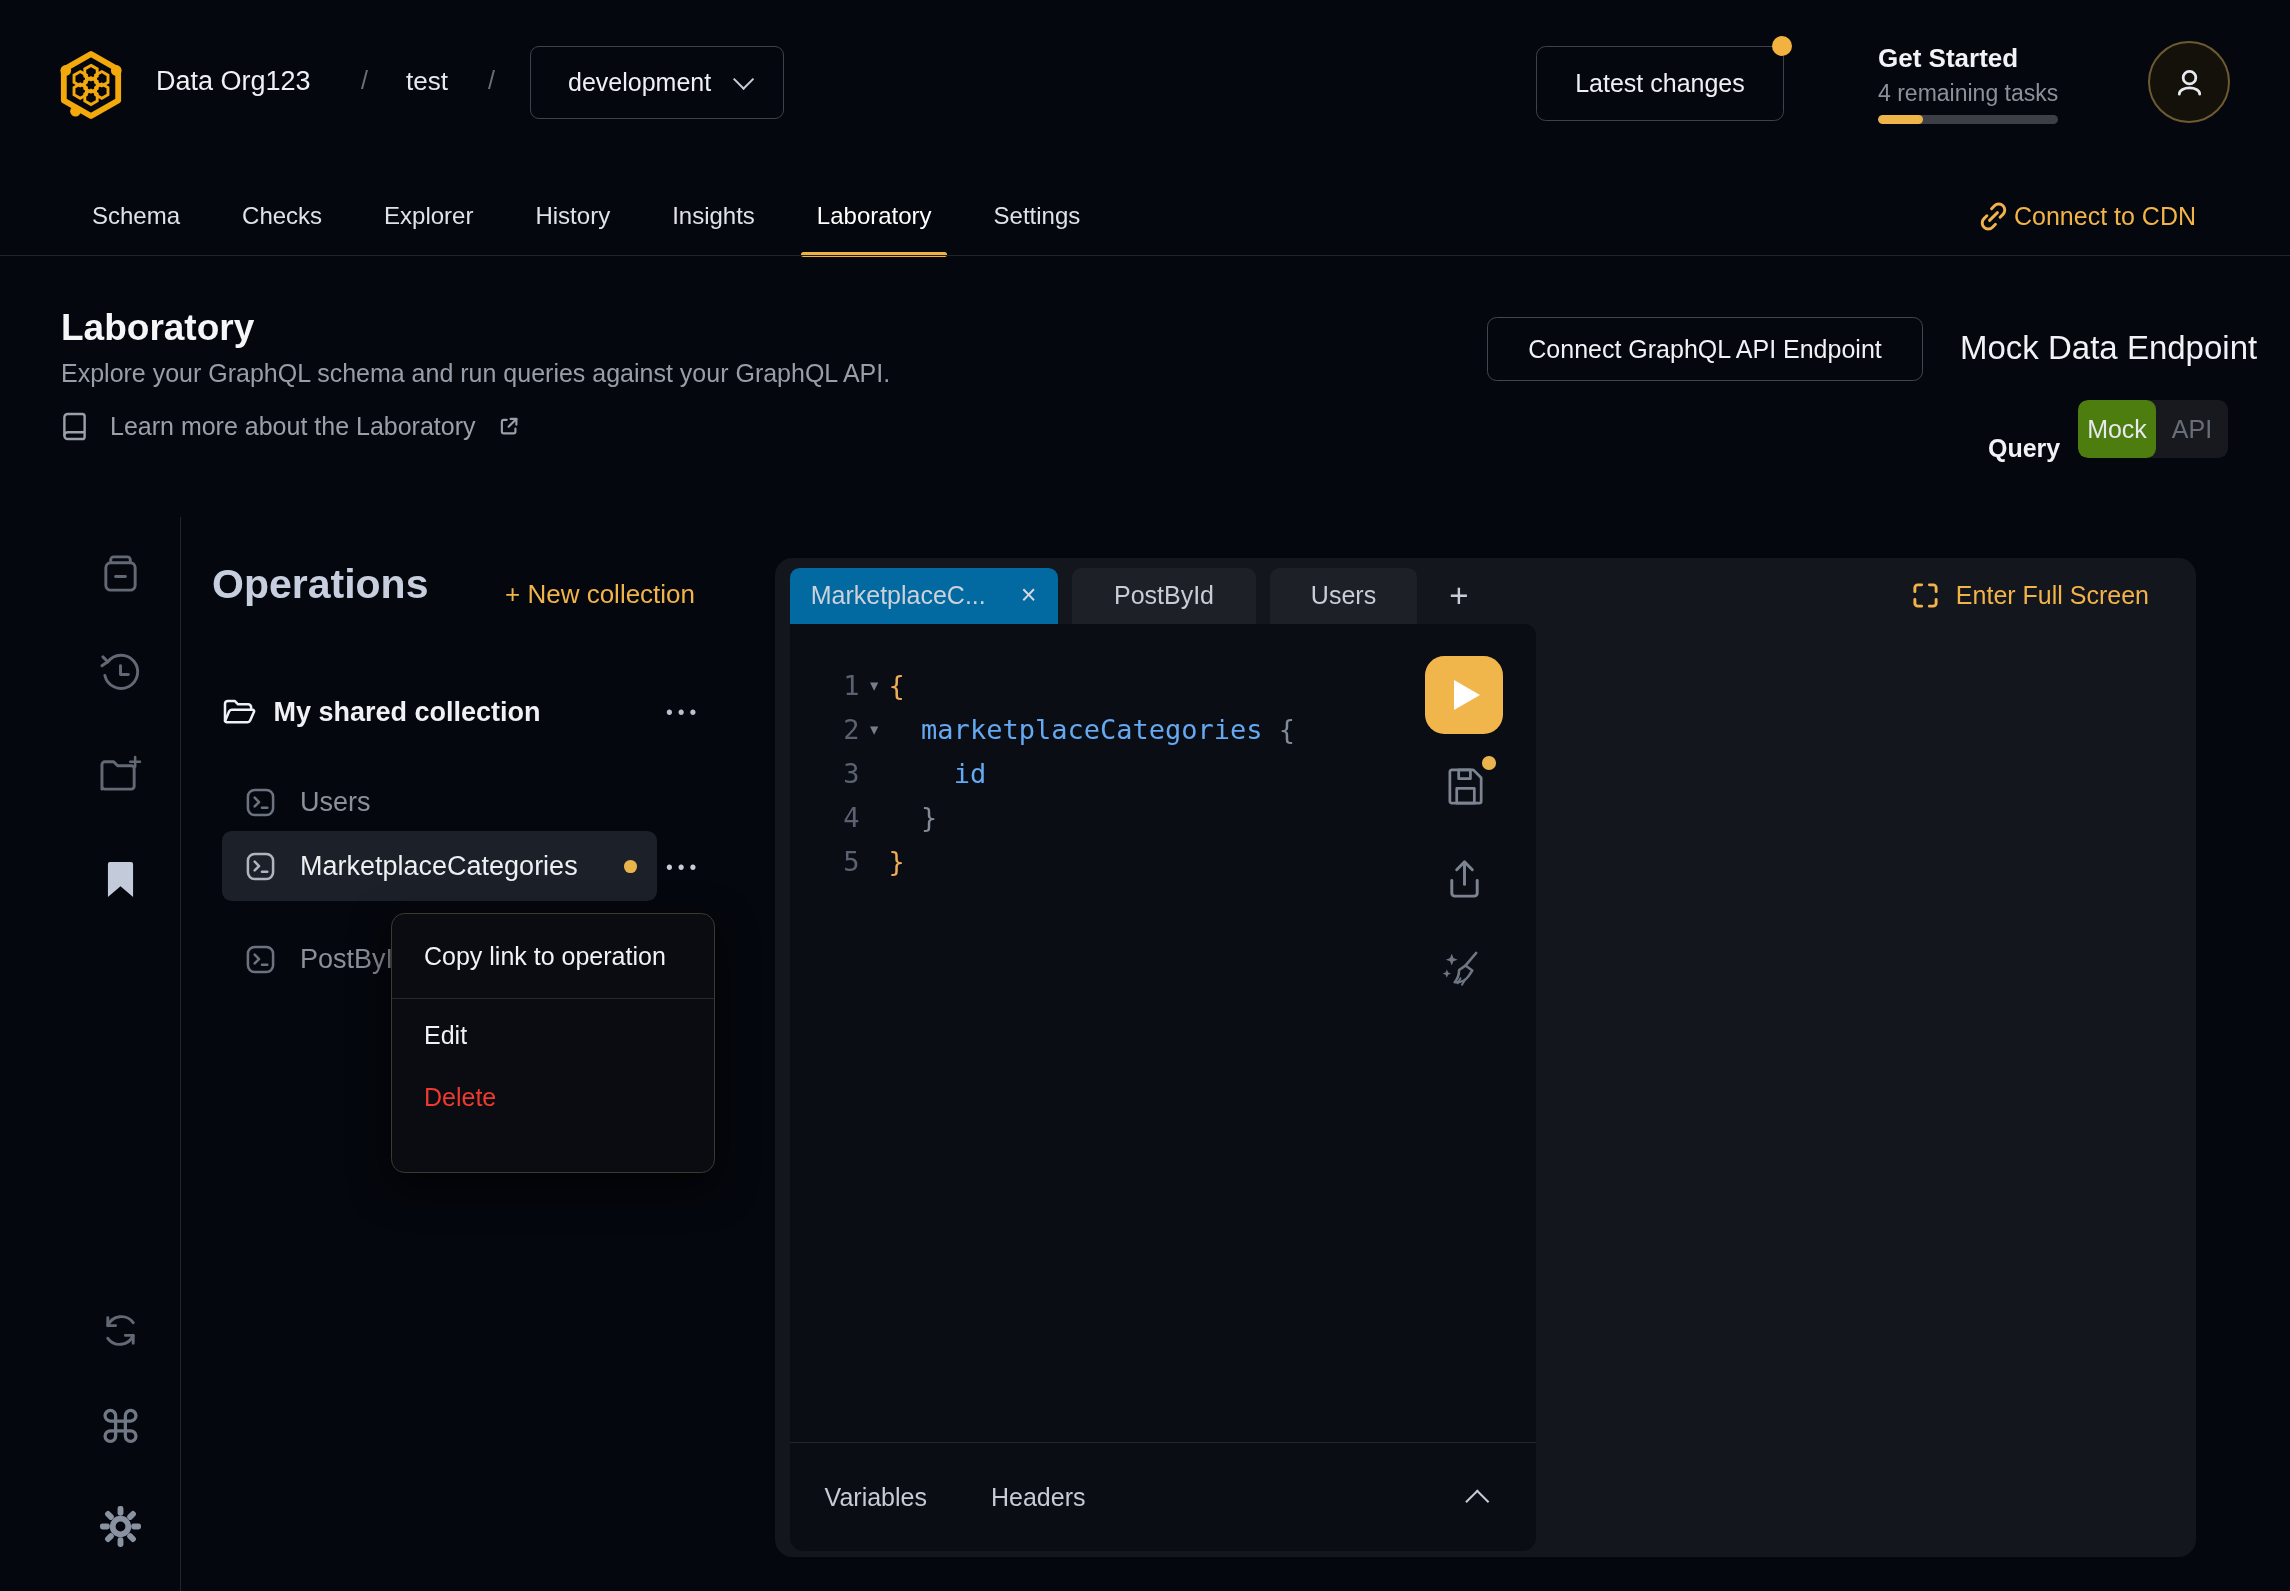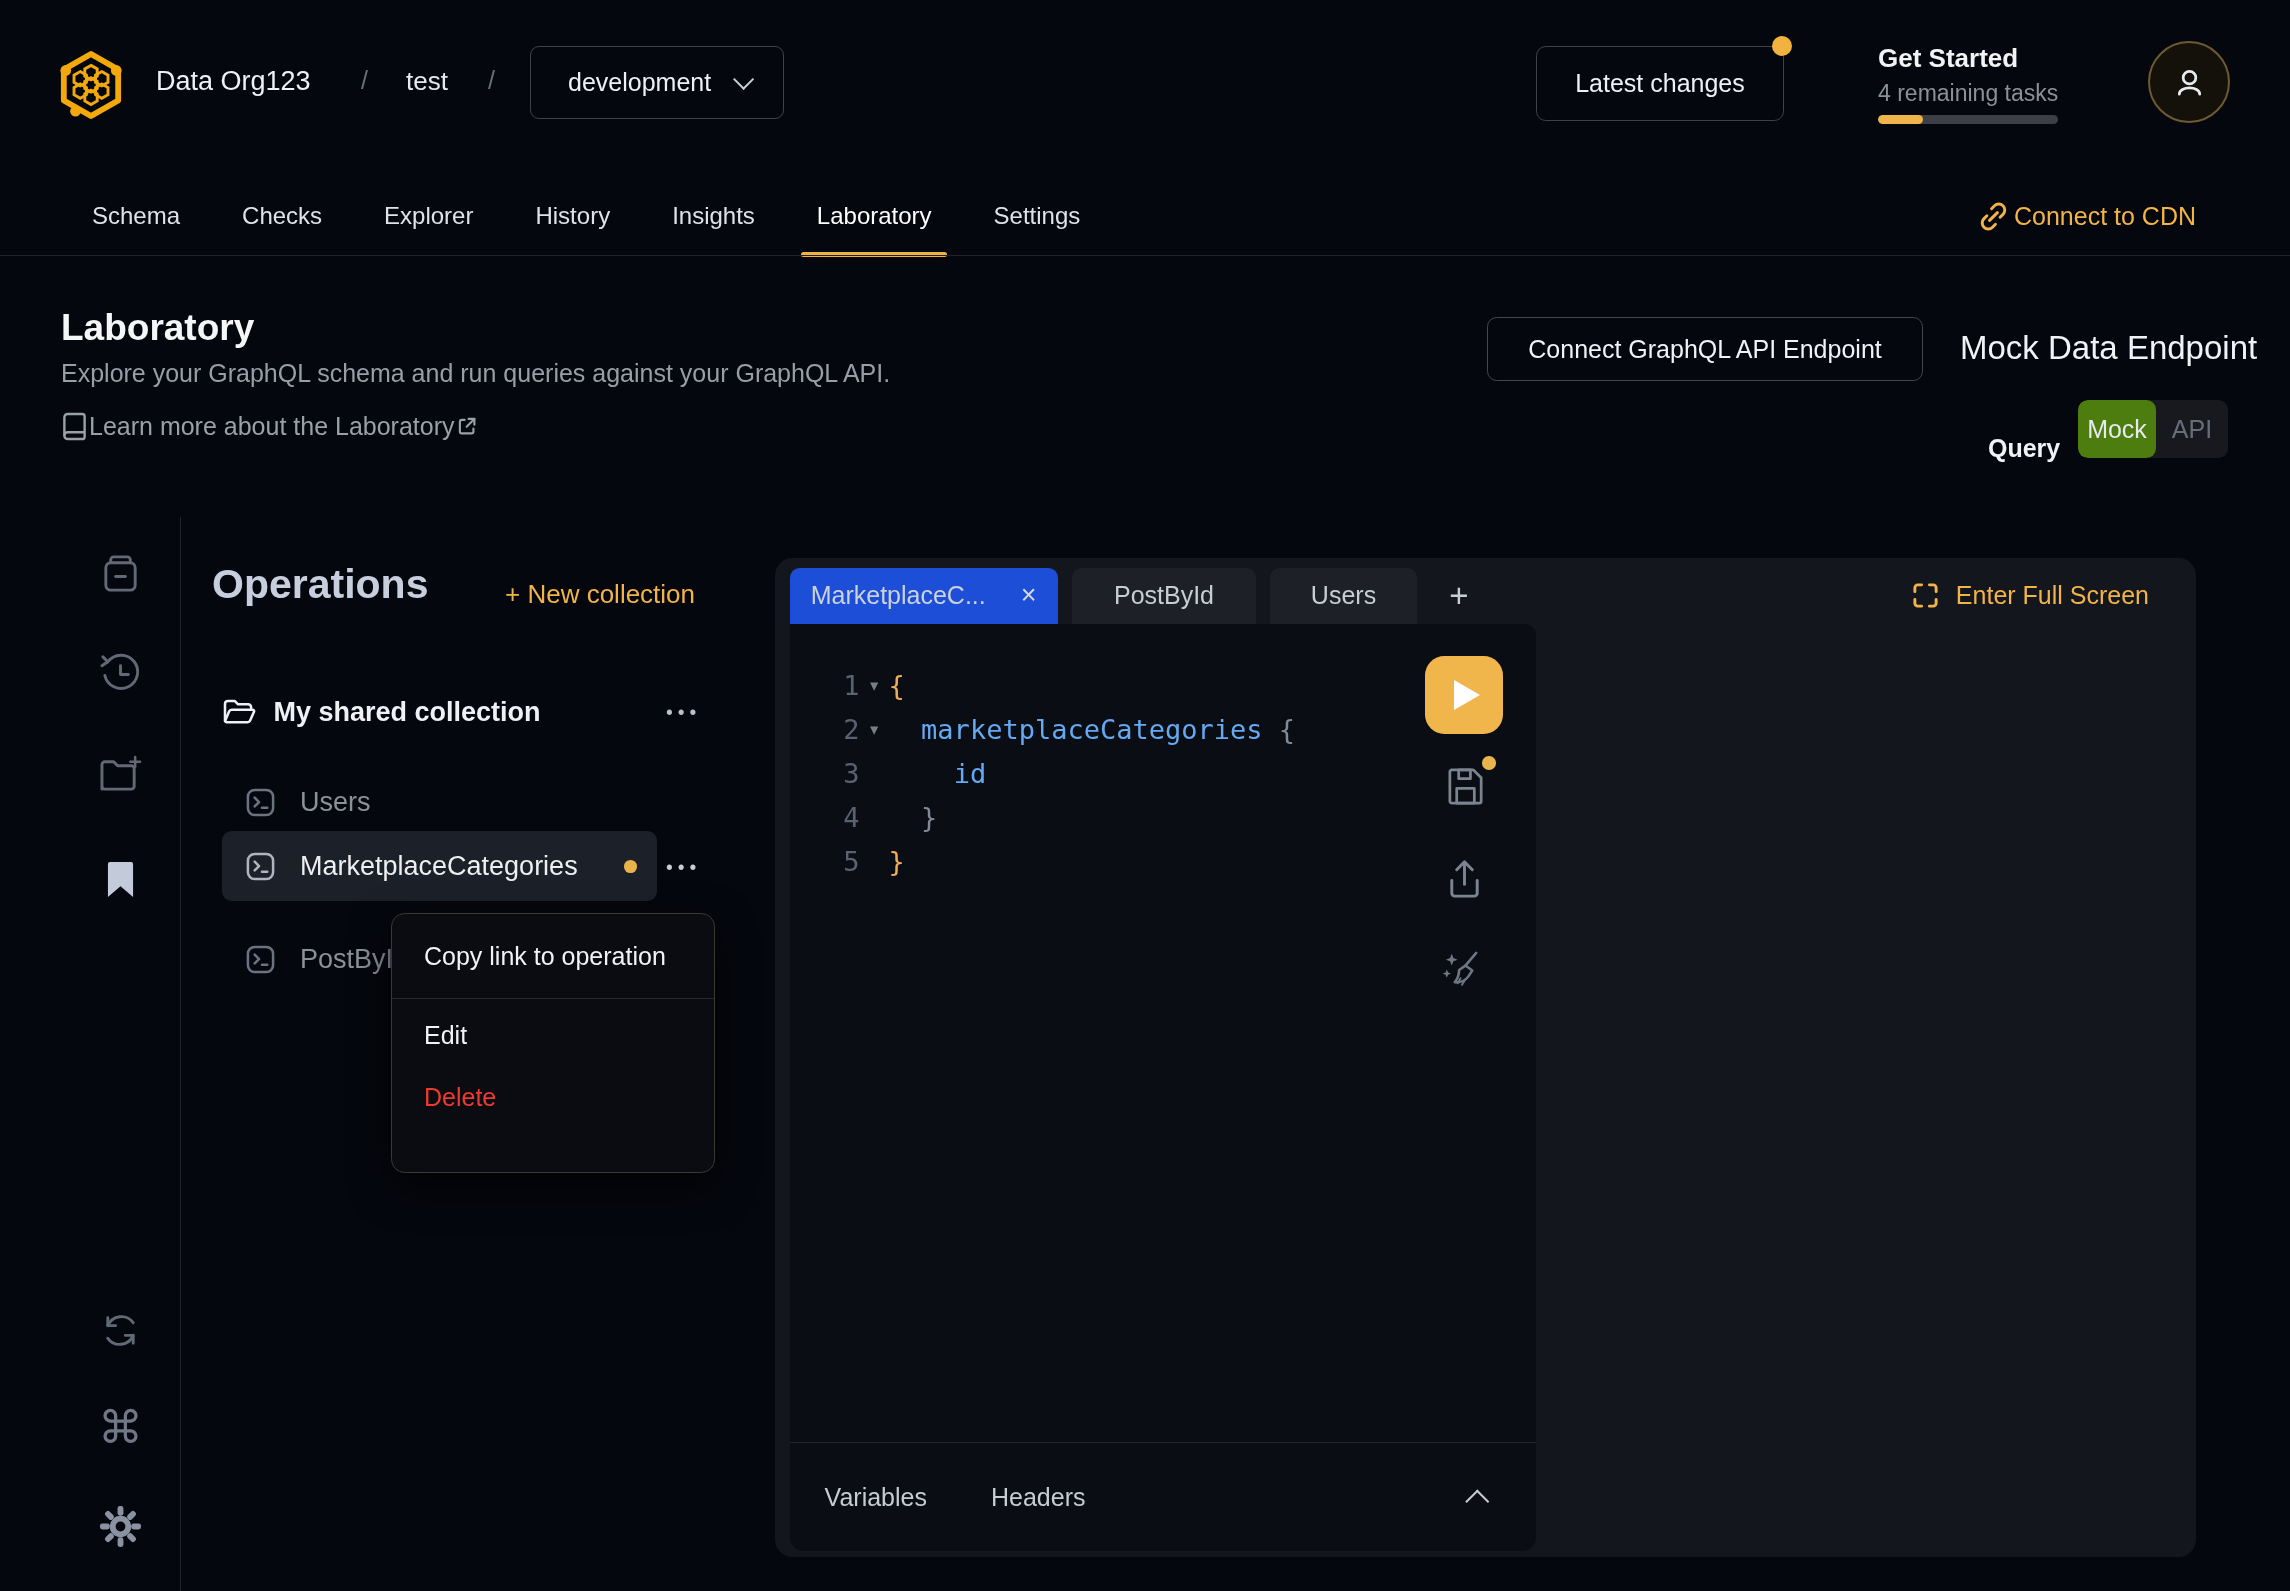--- a/index.html
+++ b/index.html
@@ -30,21 +30,21 @@
   .navrow{left:92px;top:175px;height:82px;display:flex;gap:62px;align-items:center;}
   .nav-tab{font-size:24px;color:#dfe2e8;position:relative;height:82px;display:flex;align-items:center;cursor:pointer;}
   .nav-tab.active{color:#ffffff;}
   .nav-tab.active::after{content:"";position:absolute;left:-15.5px;right:-15.5px;bottom:0;height:4.9px;background:#f0b13f;border-radius:2.9px;}
   .nav-border{left:0;top:255px;width:2290px;height:1px;background:#212329;}
   .cdn-link{top:175px;right:94px;height:82px;display:flex;align-items:center;gap:4px;color:#f2b349;font-size:25px;cursor:pointer;}
 
   
   .page-title{left:61px;top:307px;font-size:37px;font-weight:bold;color:#f4f6f8;}
   .page-desc{left:61px;top:359px;font-size:25px;color:#989ea7;}
-  .learn-row{left:61px;top:411px;display:flex;align-items:center;gap:1px;color:#9aa0a8;font-size:25px;cursor:pointer;}
+  .learn-row{left:61px;top:411px;display:flex;align-items:center;gap:22px;color:#9aa0a8;font-size:25px;cursor:pointer;}
   .connect-btn{left:1487px;top:317px;width:434px;height:62px;border:1.5px solid #43464e;border-radius:9.7px;
     display:flex;align-items:center;justify-content:center;font-size:25px;color:#f0f2f5;cursor:pointer;}
   .mock-btn{left:1960px;top:317px;height:62px;display:flex;align-items:center;font-size:33px;color:#f0f2f5;cursor:pointer;}
   .query-label{left:1988px;top:414px;font-size:25px;font-weight:bold;color:#f0f2f5;margin-top:20px;}
   .seg{left:2078px;top:400px;height:58px;background:#17191e;border-radius:9.7px;display:flex;overflow:hidden;}
   .seg-opt{display:flex;align-items:center;justify-content:center;font-size:25px;cursor:pointer;}
   .seg-mock{width:78px;background:#4d7c0f;color:#e6e9ed;border-radius:9.7px;}
   .seg-api{width:72px;color:#686e79;}
 
   
@@ -70,21 +70,21 @@
   .menu{left:391px;top:913px;width:324px;height:260px;background:#0a0c12;border:1.5px solid #3b3a31;
     border-radius:13.6px;box-shadow:0 13.6px 39px rgba(0,0,0,.65);z-index:30;box-sizing:border-box;padding:7.8px 0;}
   .menu-item{height:62px;display:flex;align-items:center;padding:0 32px;font-size:25px;color:#f0f2f5;cursor:pointer;}
   .menu-item.danger{color:#ee3a2e;}
   .menu-div{height:1px;background:#26282e;margin:5.8px 0;}
 
   
   .panel{left:775px;top:558px;width:1421px;height:999px;background:#13161d;border-radius:17.5px;}
   .etab{position:absolute;top:9.7px;height:56px;display:flex;align-items:center;justify-content:center;
         font-size:25px;color:#c8cdd5;border-radius:9.7px 9.7px 0 0;cursor:pointer;}
-  .etab.active{background:#1d4ed8;color:#ccd1da;gap:35px;}
+  .etab.active{background:#0369a1;color:#ccd1da;gap:35px;}
   .etab.inactive{background:#1d2027;}
   .etab-close{font-size:27px;color:#d4d8df;cursor:pointer;line-height:1;}
   .addtab{position:absolute;left:656px;top:9.7px;width:56px;height:56px;display:flex;align-items:center;
         justify-content:center;font-size:33px;color:#c8cdd5;cursor:pointer;}
   .fullscreen{position:absolute;right:47px;top:9.7px;height:56px;display:flex;align-items:center;gap:15.5px;
         color:#f2b349;font-size:25px;cursor:pointer;}
   .editor{position:absolute;left:14.6px;top:66px;width:746px;height:818px;background:#0a0d13;border-radius:0 11.6px 0 0;}
   .codeline{display:flex;height:44px;align-items:center;font-family:"DejaVu Sans Mono",monospace;font-size:27px;}
   .gutter{width:70px;text-align:right;color:#5a6170;flex:none;}
   .caret{width:29px;text-align:center;font-size:16.5px;color:#777e8a;flex:none;font-family:"Liberation Sans",sans-serif;}

